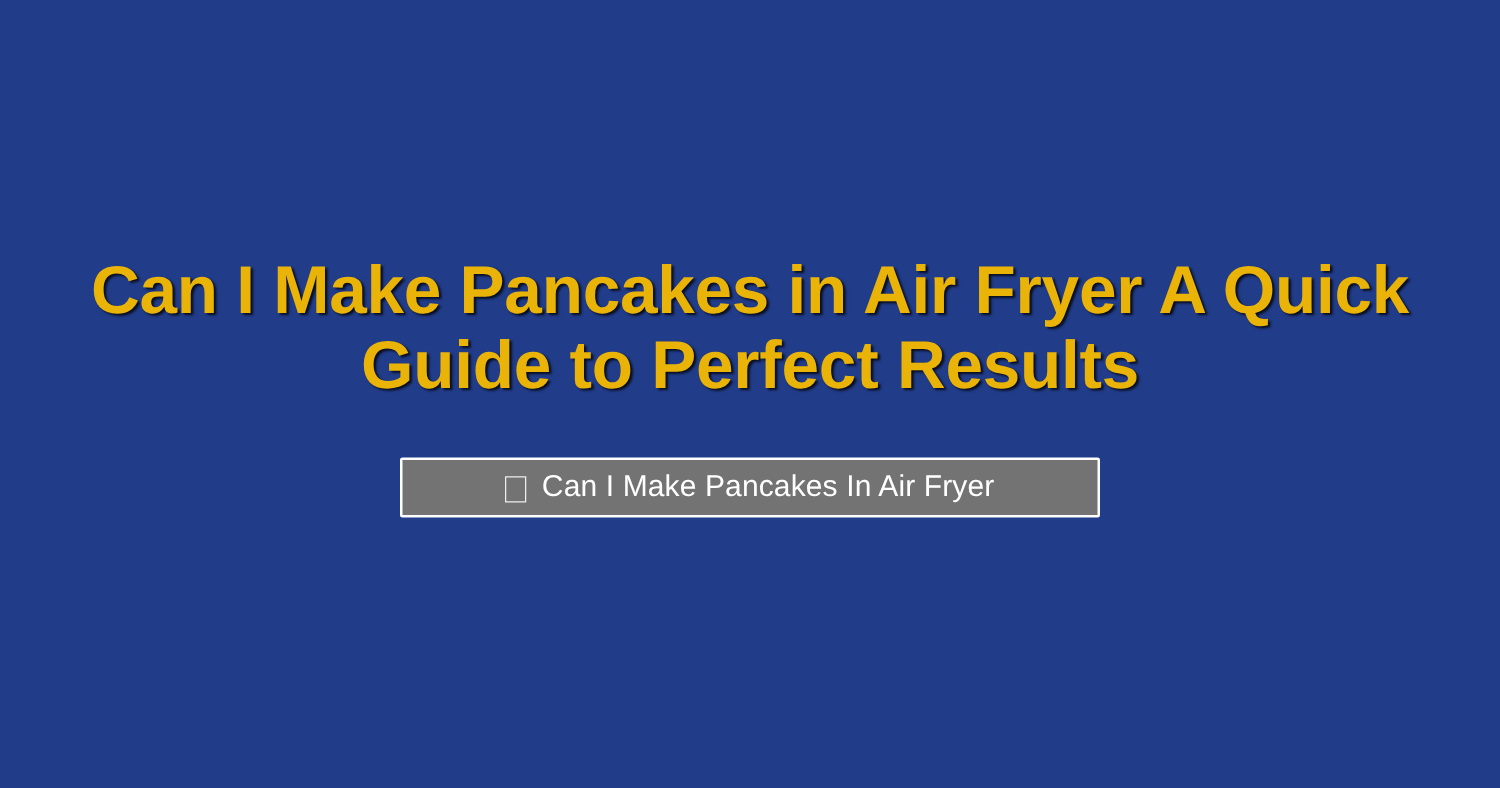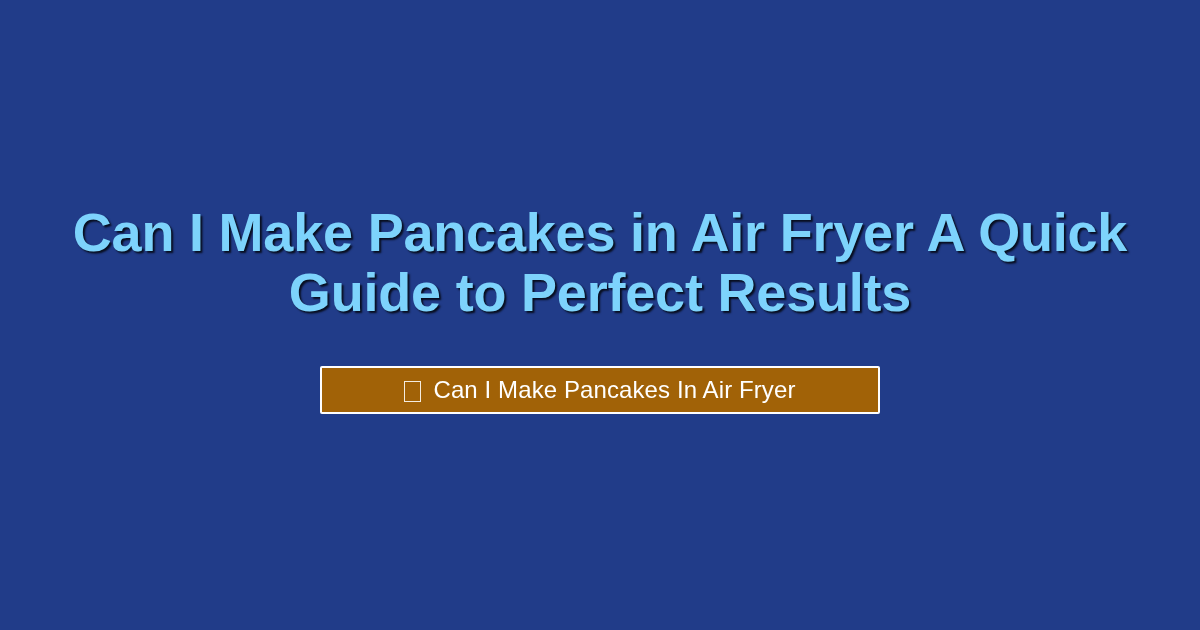--- a/index.html
+++ b/index.html
@@ -33,42 +33,42 @@
     flex-direction: column;
     align-items: center;
     margin-top: -14px;
   }
 
   
   .headline {
     font-size: 54px;
     line-height: 60px;
     font-weight: bold;
-    color: #7dd3fc;
+    color: #eab308;
     text-align: center;
     letter-spacing: -0.2px;
     text-shadow: 2px 2px 2px rgba(0, 0, 0, 0.78);
     max-width: 1060px;
     word-wrap: break-word;
   }
 
   
   .cta-wrap {
     margin-top: 44px;
     display: flex;
     justify-content: center;
     width: 100%;
   }
 
   .cta-button {
     display: inline-flex;
     align-items: center;
     justify-content: center;
     gap: 12px;
-    background: #a16207;
+    background: #737373;
     border: 2px solid #FFFFFF;
     border-radius: 2px;
     padding: 8px 26px;
     min-height: 46px;
     min-width: 560px;
     cursor: pointer;
     text-decoration: none;
     box-sizing: border-box;
   }
 

